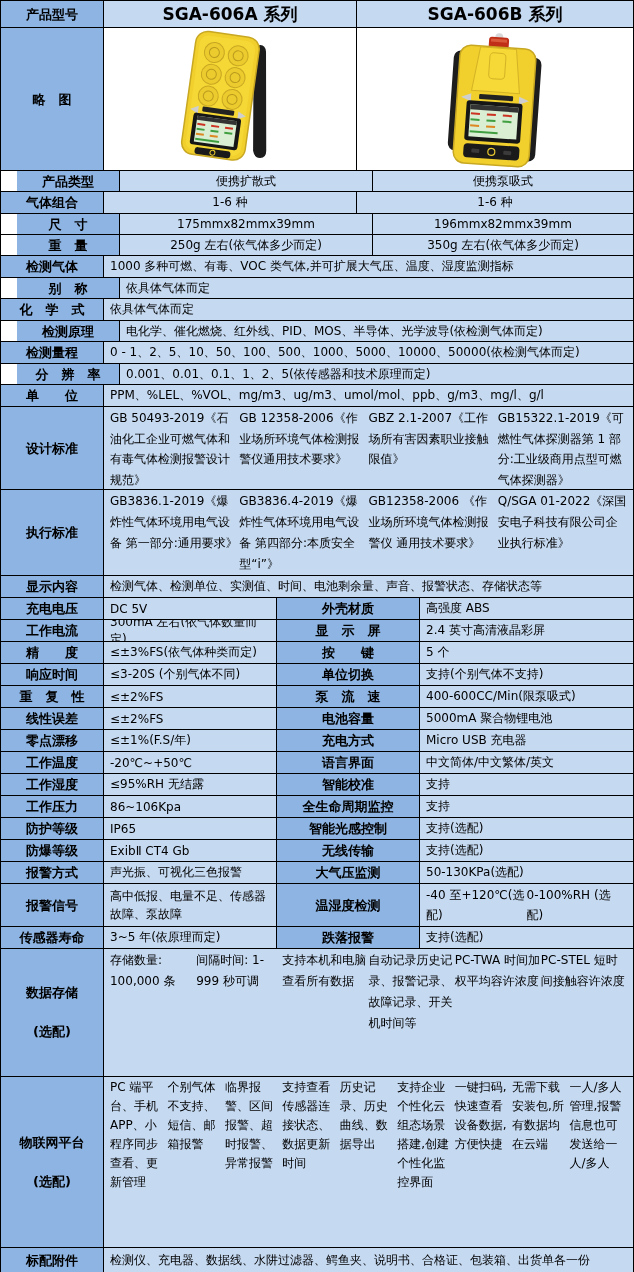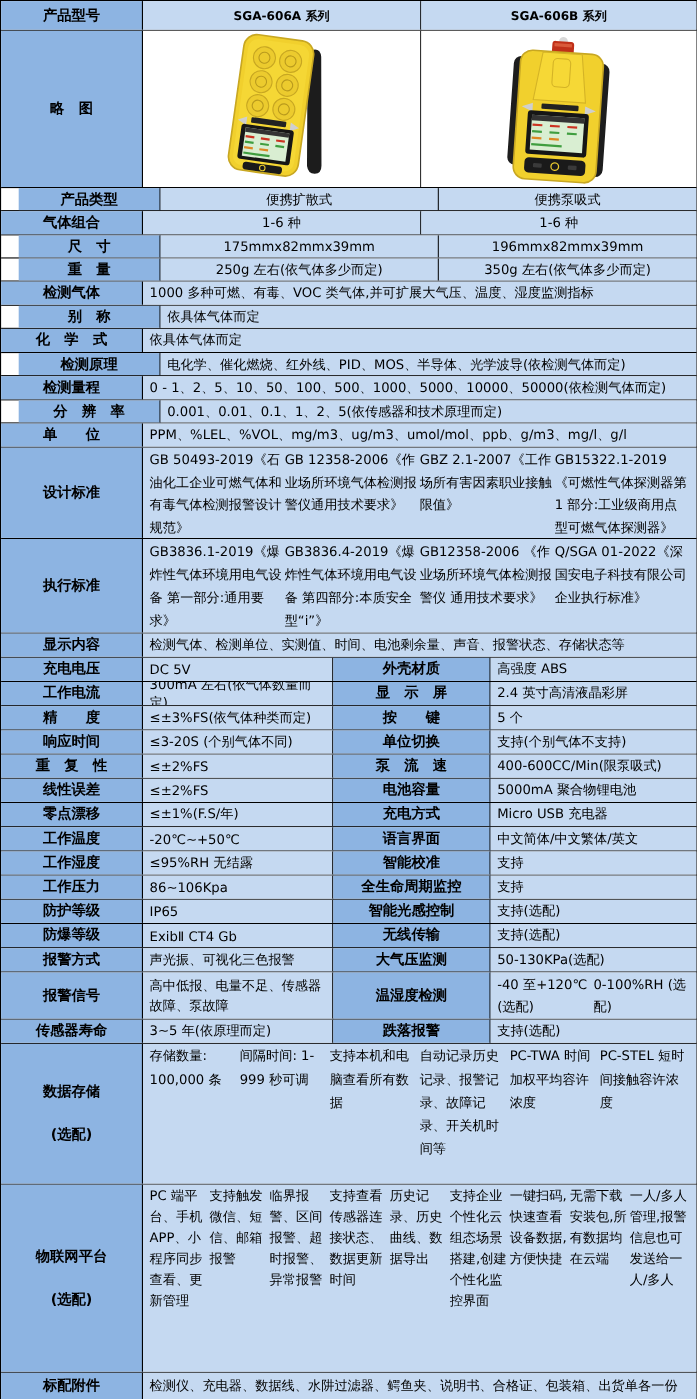--- a/index.html
+++ b/index.html
@@ -5,23 +5,23 @@
   html,body{margin:0;padding:0;background:#fff;}
   body{width:634px;font-family:"DejaVu Sans","Liberation Sans",sans-serif;color:#000;}
   .sheet{width:634px;box-sizing:border-box;border:1px solid #000;background:#fff;}
   .row{display:flex;align-items:stretch;border-bottom:1px solid #000;box-sizing:border-box;}
   .row:last-child{border-bottom:none;}
   .c{box-sizing:border-box;border-right:1px solid #000;display:flex;align-items:center;overflow:hidden;}
   .c:last-child{border-right:none;}
   .lab{background:#8db4e2;font-weight:bold;font-size:13px;justify-content:center;text-align:center;line-height:15px;}
   .val{background:#c5d9f1;font-size:12px;padding:1px 6px;}
   .ctr{justify-content:center;text-align:center;padding:1px 2px;}
-  .bold{font-weight:bold;font-size:11px;}
+  .bold{font-weight:bold;font-size:17px;}
   .white{background:#fff;padding:0;justify-content:center;}
-  .w1{width:129px;flex:none;}
+  .w1{width:103px;flex:none;}
   .wA{width:253px;flex:none;}
   .wB{flex:1;}
   .wv1{width:173px;flex:none;}
   .wl2{width:143px;flex:none;}
   .col{align-items:flex-start;justify-content:center;}
   .col > div{width:100%;}
   .lh20{line-height:20.5px;}
   .lh21{line-height:21px;}
   .lh19{line-height:19px;}
   .h27{height:27px;} .h143{height:143px;} .h21{height:21px;padding-left:16px;} .h22{height:22px;}
@@ -318,21 +318,21 @@
     </div>
   </div>
 
   <div class="row h171">
     <div class="c lab w1 labcol" style="flex-direction:column;justify-content:center;">
       <div>物联网平台</div>
       <div>(选配)</div>
     </div>
     <div class="c val wB col lh19">
       <div>PC 端平台、手机 APP、小程序同步查看、更新管理</div>
-      <div>支持触发微信、短信、邮箱报警</div>
+      <div>个别气体不支持、短信、邮箱报警</div>
       <div>临界报警、区间报警、超时报警、异常报警</div>
       <div>支持查看传感器连接状态、数据更新时间</div>
       <div>历史记录、历史曲线、数据导出</div>
       <div>支持企业个性化云组态场景搭建,创建个性化监控界面</div>
       <div>一键扫码,快速查看设备数据,方便快捷</div>
       <div>无需下载安装包,所有数据均在云端</div>
       <div>一人/多人管理,报警信息也可发送给一人/多人</div>
     </div>
   </div>
 

